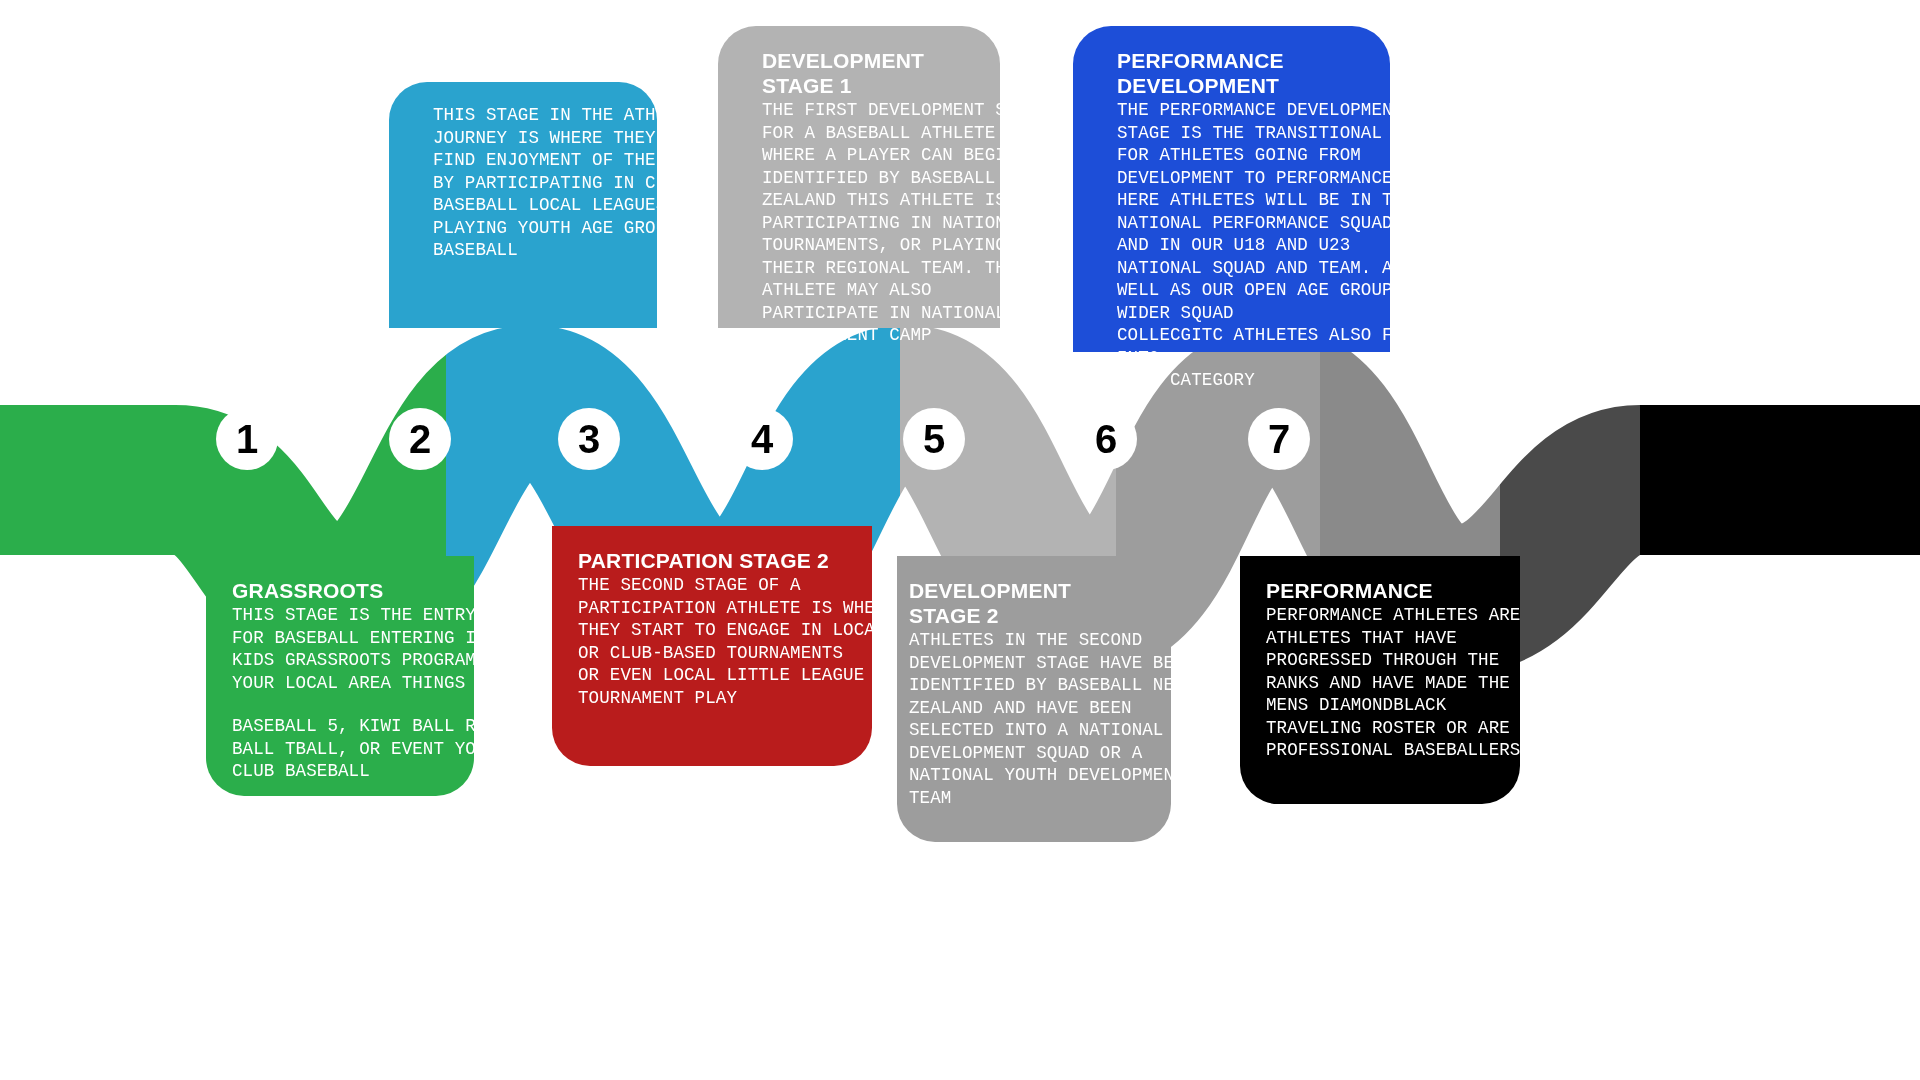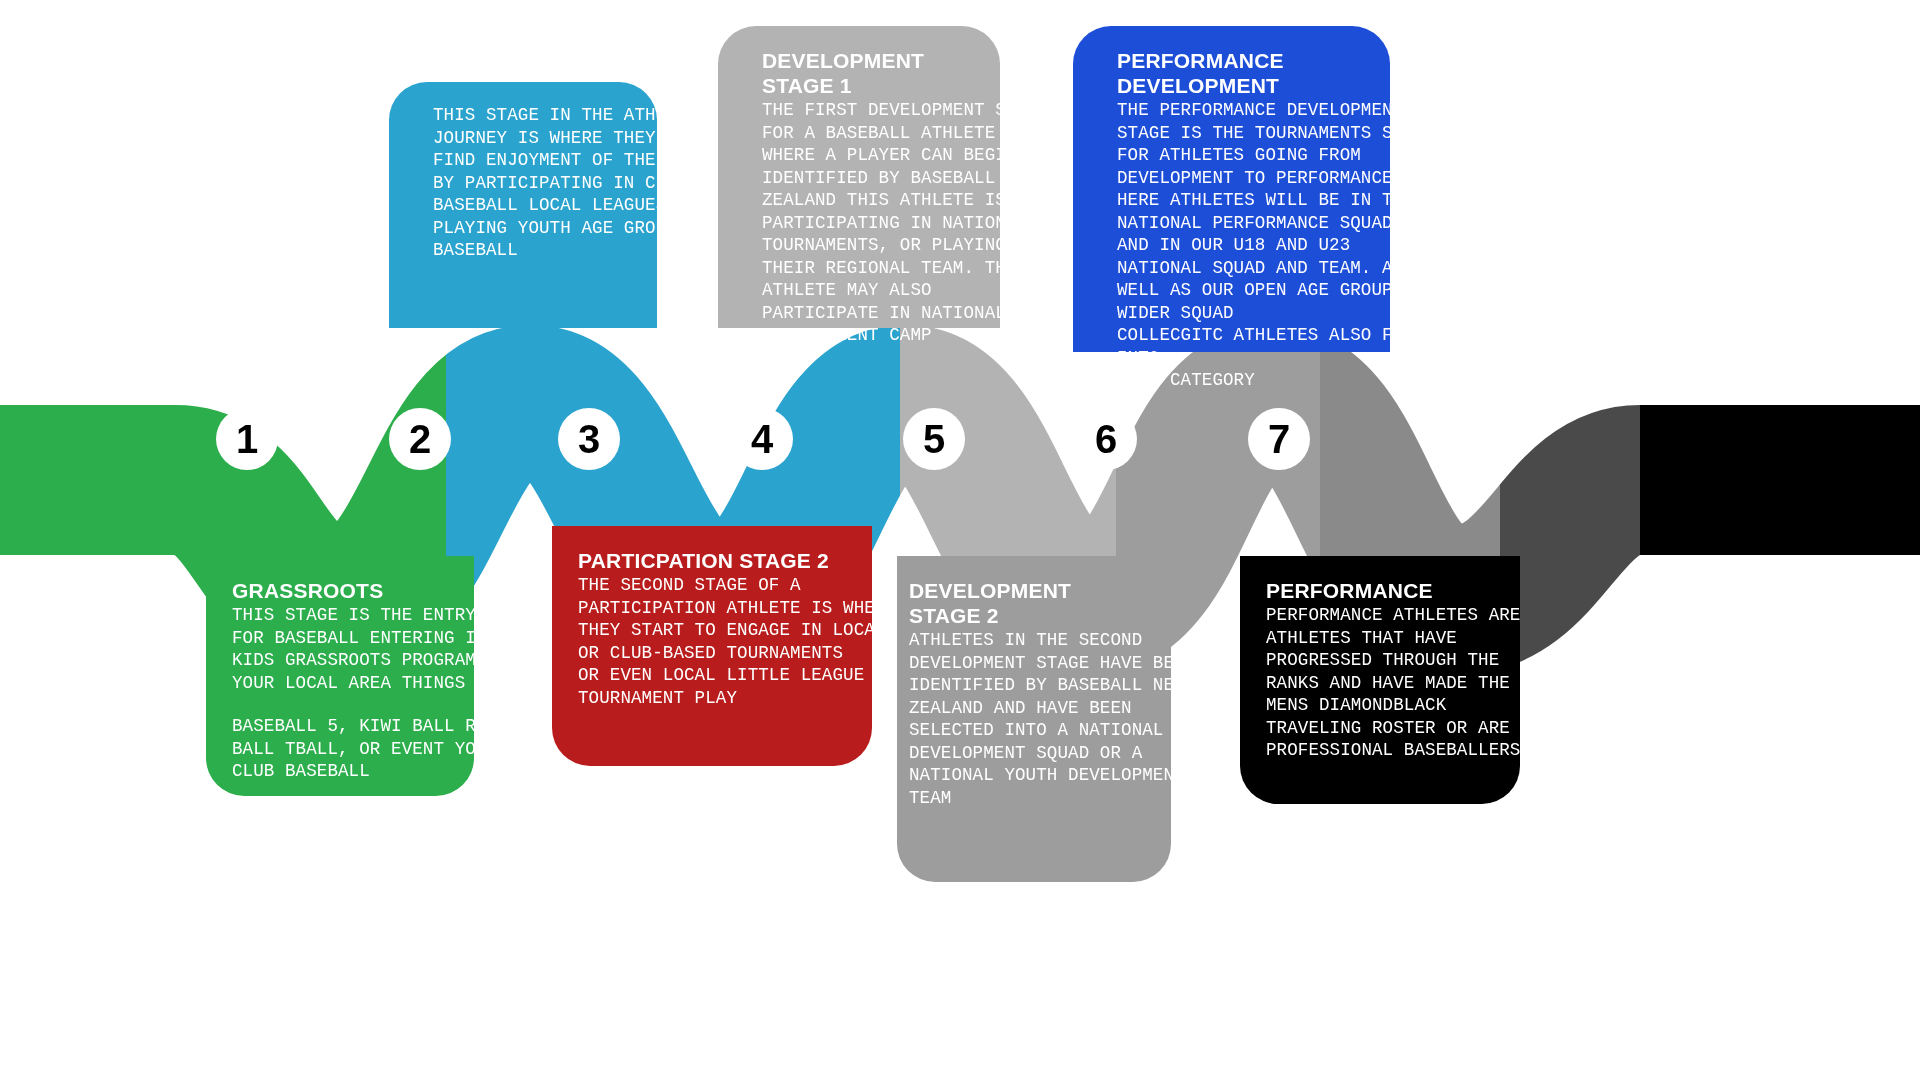--- a/index.html
+++ b/index.html
@@ -179,21 +179,21 @@
       <span class="ln">ZEALAND THIS ATHLETE IS</span>
       <span class="ln">PARTICIPATING IN NATIONAL</span>
       <span class="ln">TOURNAMENTS, OR PLAYING FOR</span>
       <span class="ln">THEIR REGIONAL TEAM. THIS</span>
       <span class="ln">ATHLETE MAY ALSO</span>
       <span class="ln">PARTICIPATE IN NATIONAL</span>
       <span class="ln">DEVELOPMENT CAMP</span>
     </div>
   </div>
 
-  <div class="card bot-card" style="left:897px;top:556px;width:274px;height:326px;background:#9D9D9D;padding-left:12px;">
+  <div class="card bot-card" style="left:897px;top:556px;width:274px;height:286px;background:#9D9D9D;padding-left:12px;">
     <div class="title">
       <span class="ln">DEVELOPMENT</span>
       <span class="ln">STAGE 2</span>
     </div>
     <div class="body">
       <span class="ln">ATHLETES IN THE SECOND</span>
       <span class="ln">DEVELOPMENT STAGE HAVE BEEN</span>
       <span class="ln">IDENTIFIED BY BASEBALL NEW</span>
       <span class="ln">ZEALAND AND HAVE BEEN</span>
       <span class="ln">SELECTED INTO A NATIONAL</span>
@@ -203,21 +203,21 @@
     </div>
   </div>
 
   <div class="card top-card" style="left:1073px;top:26px;width:317px;height:326px;background:#1d4ed8;">
     <div class="title">
       <span class="ln">PERFORMANCE</span>
       <span class="ln">DEVELOPMENT</span>
     </div>
     <div class="body">
       <span class="ln">THE PERFORMANCE DEVELOPMENT</span>
-      <span class="ln">STAGE IS THE TOURNAMENTS STAGE</span>
+      <span class="ln">STAGE IS THE TRANSITIONAL STAGE</span>
       <span class="ln">FOR ATHLETES GOING FROM</span>
       <span class="ln">DEVELOPMENT TO PERFORMANCE.</span>
       <span class="ln">HERE ATHLETES WILL BE IN THE</span>
       <span class="ln">NATIONAL PERFORMANCE SQUAD</span>
       <span class="ln">AND IN OUR U18 AND U23</span>
       <span class="ln">NATIONAL SQUAD AND TEAM. AS</span>
       <span class="ln">WELL AS OUR OPEN AGE GROUP</span>
       <span class="ln">WIDER SQUAD</span>
       <span class="ln">COLLECGITC ATHLETES ALSO FIT</span>
       <span class="ln">INTO</span>

